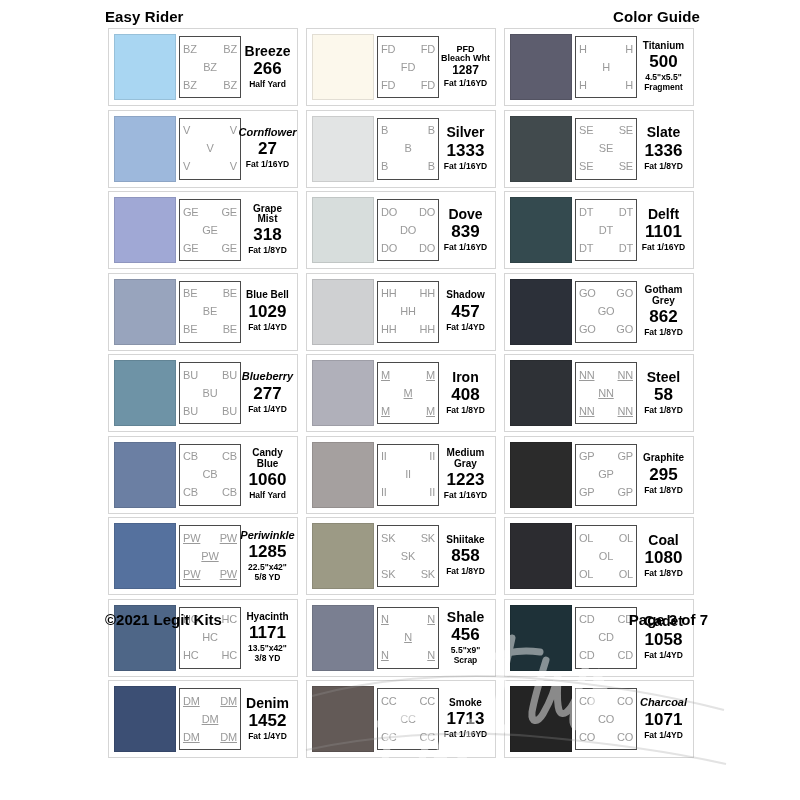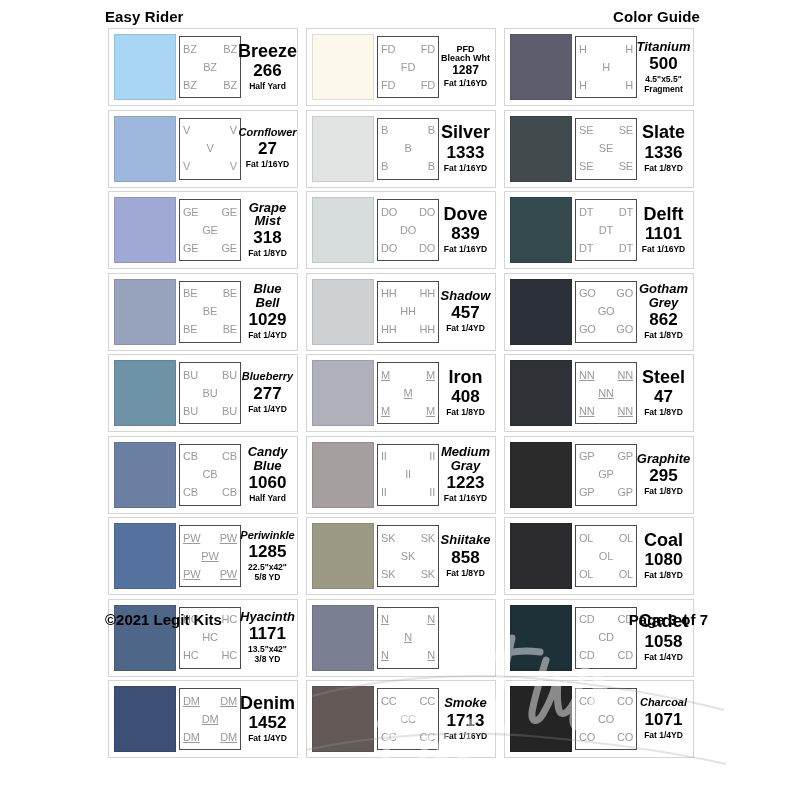--- a/index.html
+++ b/index.html
@@ -130,22 +130,22 @@
     font-size:17px;
     line-height:1.3;
   }
   .c-cut{
     font-weight:bold;
     font-size:8.5px;
     line-height:1.15;
     white-space:pre-line;
   }
   
-  .n-lg .c-name{font-size:18px;}
-  .n-md .c-name{font-size:13px;font-style:italic;}
+  .n-lg .c-name{font-size:14px;}
+  .n-md .c-name{font-size:10px;}
   .n-sm .c-name{font-size:11px;font-style:italic;}
   .n-xs .c-name{font-size:9px;}
   .n-xs .c-num{font-size:12px;}
 
   
   .watermark{
     position:absolute;
     left:300px;
     top:600px;
     width:430px;
@@ -470,21 +470,21 @@
           <div class="code-row mid">
             <span class="code-tok u">NN</span>
           </div>
           <div class="code-row">
             <span class="code-tok u">NN</span>
             <span class="code-tok u">NN</span>
           </div>
         </div>
         <div class="info">
           <div class="c-name">Steel</div>
-          <div class="c-num">47</div>
+          <div class="c-num">58</div>
           <div class="c-cut">Fat 1/8YD</div>
         </div>
       </div>
       <div class="card n-md">
         <div class="swatch" style="background: rgb(107, 127, 163);"></div>
         <div class="code-box">
           <div class="code-row">
             <span class="code-tok">CB</span>
             <span class="code-tok">CB</span>
           </div>
@@ -637,20 +637,26 @@
             <span class="code-tok u">N</span>
             <span class="code-tok u">N</span>
           </div>
           <div class="code-row mid">
             <span class="code-tok u">N</span>
           </div>
           <div class="code-row">
             <span class="code-tok u">N</span>
             <span class="code-tok u">N</span>
           </div>
+        </div>
+        <div class="info">
+          <div class="c-name">Shale</div>
+          <div class="c-num">456</div>
+          <div class="c-cut">5.5"x9"
+Scrap</div>
         </div>
       </div>
       <div class="card n-lg">
         <div class="swatch" style="background: rgb(30, 49, 56);"></div>
         <div class="code-box">
           <div class="code-row">
             <span class="code-tok">CD</span>
             <span class="code-tok">CD</span>
           </div>
           <div class="code-row mid">

